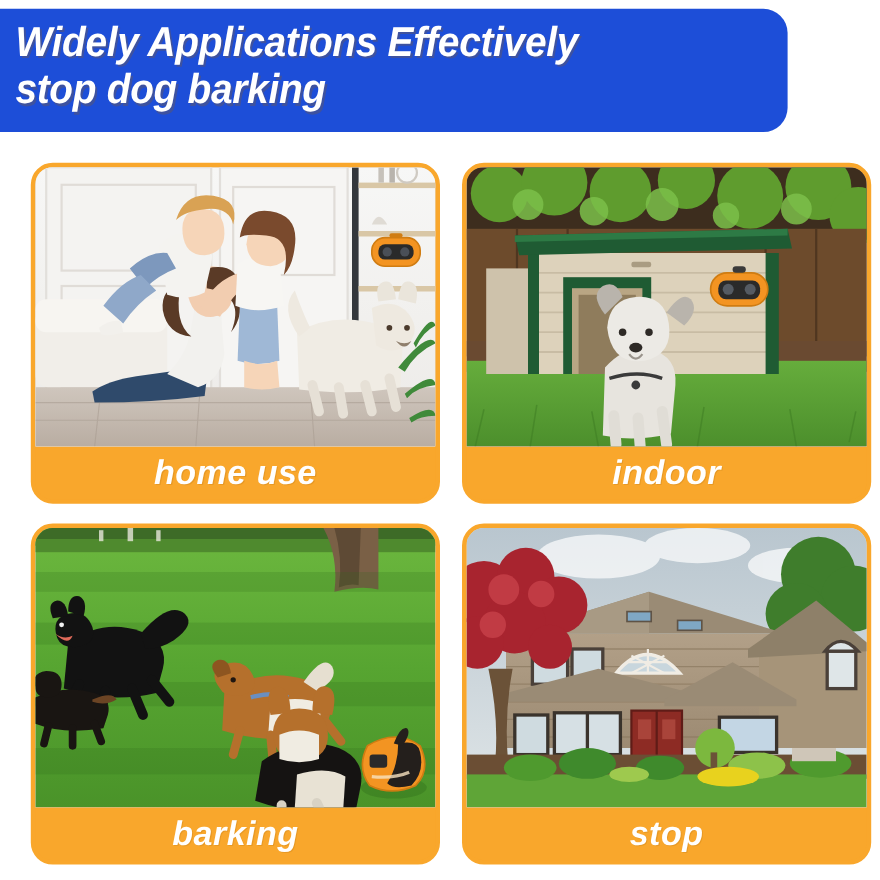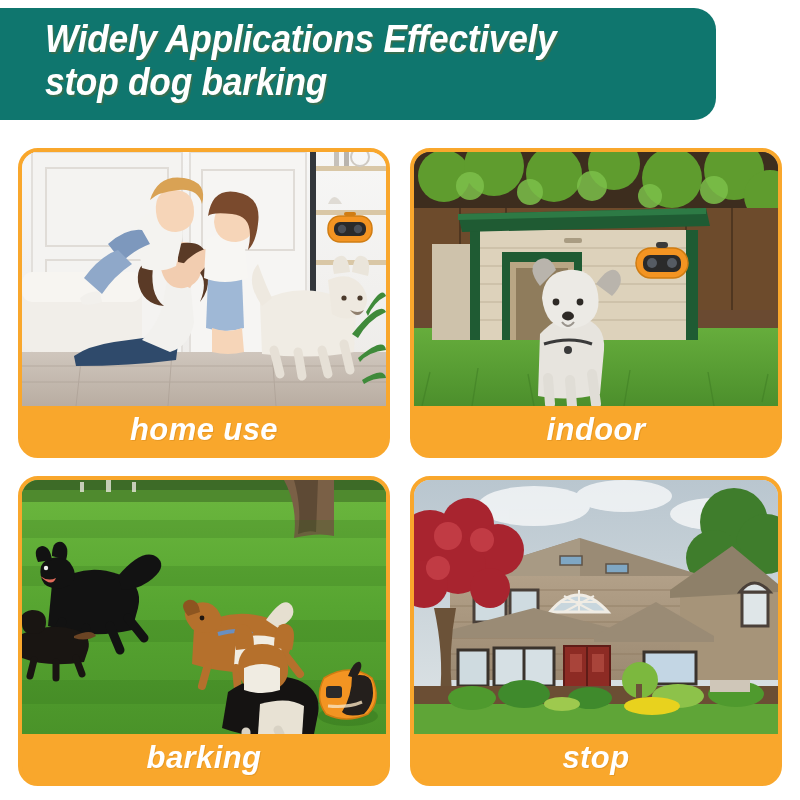--- a/index.html
+++ b/index.html
@@ -6,35 +6,35 @@
   body{
     width:800px;height:800px;background:#ffffff;overflow:hidden;
     font-family:"Liberation Sans","DejaVu Sans",sans-serif;
     -webkit-font-smoothing:antialiased;
   }
   .page{position:relative;width:800px;height:800px;}
 
   
   .banner{
     position:absolute;left:0;top:8px;width:716px;height:112px;
-    background:#0f766e;
+    background:#1d4ed8;
     border-top-right-radius:22px;border-bottom-right-radius:22px;
-    box-sizing:border-box;padding:10px 0 0 45px;
+    box-sizing:border-box;padding:10px 0 0 14px;
   }
   .banner-line{
     color:#ffffff;font-size:38px;line-height:43px;
     font-weight:bold;font-style:italic;letter-spacing:-0.3px;
     transform:scaleX(.93);transform-origin:left center;
     text-shadow:2px 2px 0 rgba(150,95,10,.28);
     white-space:nowrap;
   }
 
   
   .grid{
-    position:absolute;left:18px;top:148px;width:764px;height:638px;
+    position:absolute;left:28px;top:148px;width:764px;height:638px;
     display:grid;grid-template-columns:372px 372px;grid-template-rows:310px 310px;
     column-gap:20px;row-gap:18px;
   }
   .card{
     position:relative;border:4px solid #f9a72c;border-radius:20px;
     background:#f9a72c;overflow:hidden;box-sizing:border-box;
     display:flex;flex-direction:column;
   }
   .photo{position:relative;flex:0 0 254px;overflow:hidden;background:#ddd;}
   .photo svg{display:block;width:100%;height:100%;}

